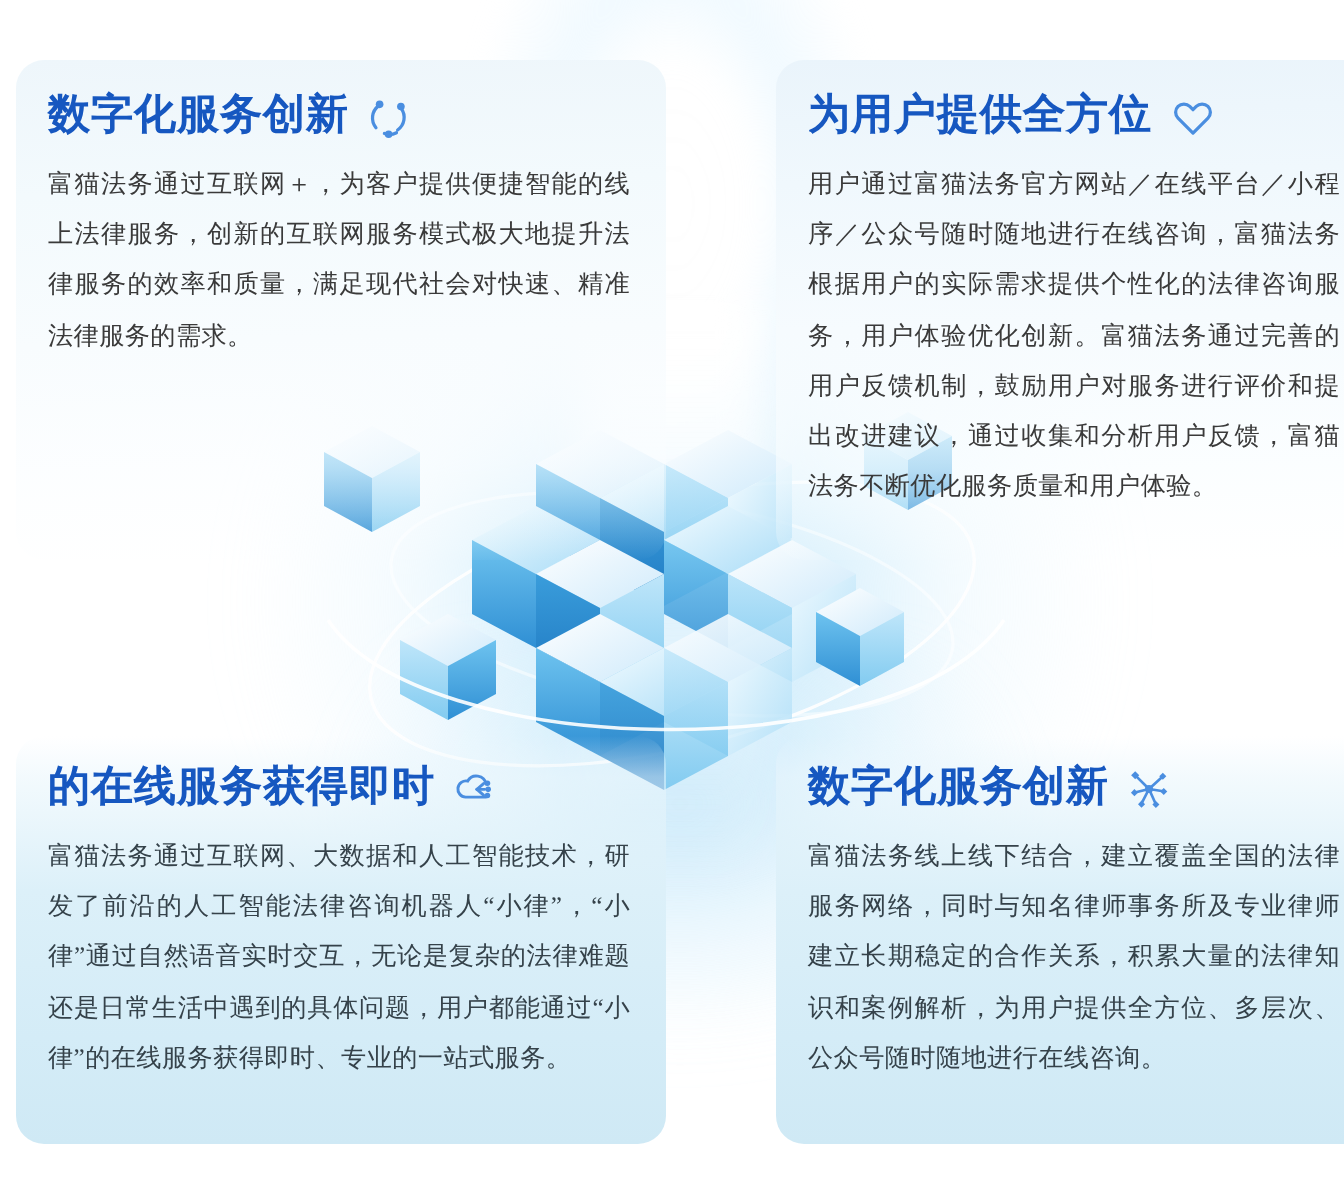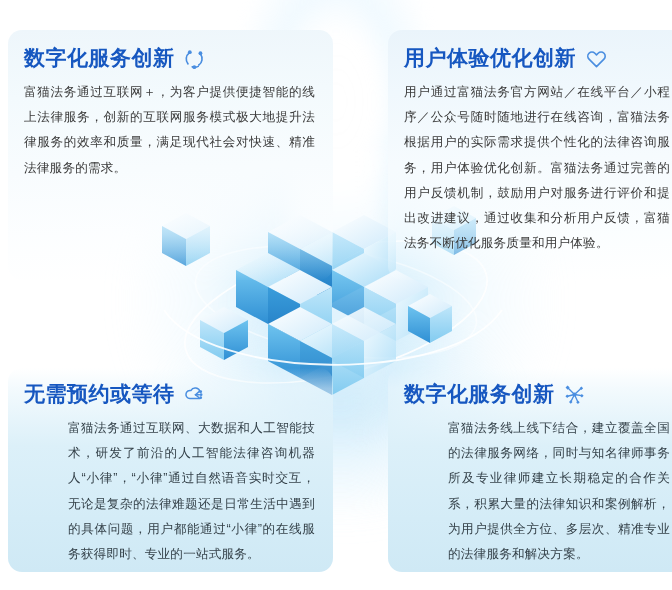--- a/index.html
+++ b/index.html
@@ -79,22 +79,23 @@
   .title-icon{flex:0 0 auto;display:inline-flex;align-items:center;justify-content:center;width:24px;height:24px;}
   .title-icon svg{display:block;}
 
   .card-body{
     font-size:12.6px;
     line-height:2.0;
     color:#3a3a3a;
     text-align:justify;
     letter-spacing:.2px;
     margin:0;
-  }
-  .card-bl .card-body,.card-br .card-body{color:#35424a;margin-left:44px;}
+    font-family:Liberation Serif, serif;
+  }
+  .card-bl .card-body,.card-br .card-body{color:#35424a;}
 
   
   .art{
     position:absolute;left:150px;top:160px;width:372px;height:290px;
     pointer-events:none;
   }
   .art svg{display:block;width:372px;height:290px;}
 </style>
 </head>
 <body>
@@ -236,35 +237,35 @@
           </svg>
         </span>
       </h2>
       <p class="card-body">富猫法务通过互联网＋，为客户提供便捷智能的线上法律服务，创新的互联网服务模式极大地提升法律服务的效率和质量，满足现代社会对快速、精准法律服务的需求。</p>
     </div>
   </div>
 
   <div class="card card-tr">
     <div class="card-inner">
       <h2 class="card-title">
-        <span class="t-text">用户体验优化创新</span>
+        <span class="t-text">为用户提供全方位</span>
         <span class="title-icon">
           <svg viewBox="0 0 24 24" width="23" height="23" fill="none" stroke="#4a8ee0" stroke-width="1.7" stroke-linejoin="round">
             <path d="M12 20.4 L4.2 12.6 a4.3 4.3 0 0 1 6.1 -6.1 L12 8.2 l1.7 -1.7 a4.3 4.3 0 0 1 6.1 6.1 Z"></path>
           </svg>
         </span>
       </h2>
       <p class="card-body">用户通过富猫法务官方网站／在线平台／小程序／公众号随时随地进行在线咨询，富猫法务根据用户的实际需求提供个性化的法律咨询服务，用户体验优化创新。富猫法务通过完善的用户反馈机制，鼓励用户对服务进行评价和提出改进建议，通过收集和分析用户反馈，富猫法务不断优化服务质量和用户体验。</p>
     </div>
   </div>
 
   <div class="card card-bl">
     <div class="card-inner">
       <h2 class="card-title">
-        <span class="t-text">无需预约或等待</span>
+        <span class="t-text">的在线服务获得即时</span>
         <span class="title-icon">
           <svg viewBox="0 0 26 24" width="25" height="23" fill="none" stroke="#4a8ee0" stroke-width="1.6" stroke-linecap="round">
             <path d="M18.5 16.4 H7.4 a4.4 4.4 0 1 1 1.1 -8.7 a5.4 5.4 0 0 1 10 1.6"></path>
             <path d="M13.5 12.2 h4.2"></path>
             <path d="M13.5 12.2 l3.6 -3.1"></path>
             <path d="M13.5 12.2 l3.6 3.1"></path>
             <circle cx="19.2" cy="8.9" r="1.5" fill="#4a8ee0" stroke="none"></circle>
             <circle cx="19.6" cy="12.2" r="1.5" fill="#4a8ee0" stroke="none"></circle>
             <circle cx="19.2" cy="15.5" r="1.5" fill="#4a8ee0" stroke="none"></circle>
           </svg>
@@ -289,17 +290,17 @@
             <circle cx="12" cy="12" r="2.1" fill="#4a8ee0" stroke="none"></circle>
             <rect x="3.3" y="3.3" width="3" height="3" fill="#4a8ee0" stroke="none" transform="rotate(45 4.8 4.8)"></rect>
             <rect x="17.9" y="4.1" width="2.6" height="2.6" fill="#4a8ee0" stroke="none" transform="rotate(45 19.2 5.4)"></rect>
             <rect x="3.1" y="12.6" width="2.6" height="2.6" fill="#4a8ee0" stroke="none" transform="rotate(45 4.4 13.9)"></rect>
             <rect x="18.4" y="12" width="2.6" height="2.6" fill="#4a8ee0" stroke="none" transform="rotate(45 19.7 13.3)"></rect>
             <rect x="6.8" y="18.6" width="2.6" height="2.6" fill="#4a8ee0" stroke="none" transform="rotate(45 8.1 19.9)"></rect>
             <rect x="14.3" y="18.8" width="2.6" height="2.6" fill="#4a8ee0" stroke="none" transform="rotate(45 15.6 20.1)"></rect>
           </svg>
         </span>
       </h2>
-      <p class="card-body">富猫法务线上线下结合，建立覆盖全国的法律服务网络，同时与知名律师事务所及专业律师建立长期稳定的合作关系，积累大量的法律知识和案例解析，为用户提供全方位、多层次、精准专业的法律服务和解决方案。</p>
+      <p class="card-body">富猫法务线上线下结合，建立覆盖全国的法律服务网络，同时与知名律师事务所及专业律师建立长期稳定的合作关系，积累大量的法律知识和案例解析，为用户提供全方位、多层次、公众号随时随地进行在线咨询。</p>
     </div>
   </div>
 
 </div>
 
 </body></html>

